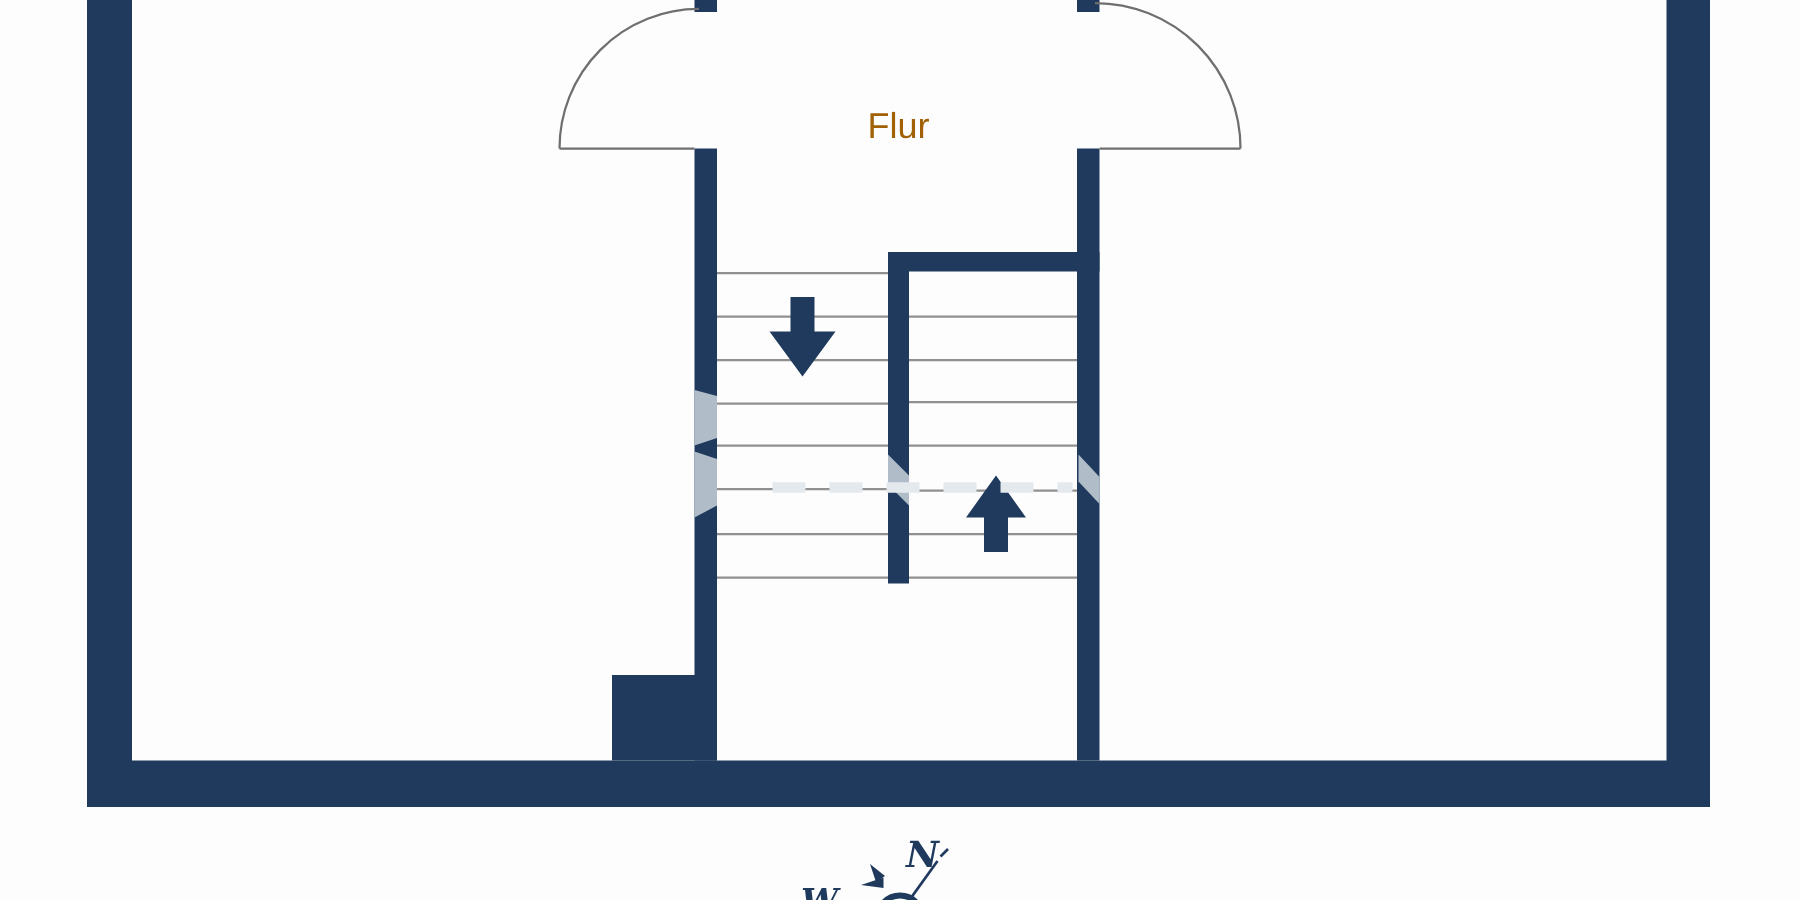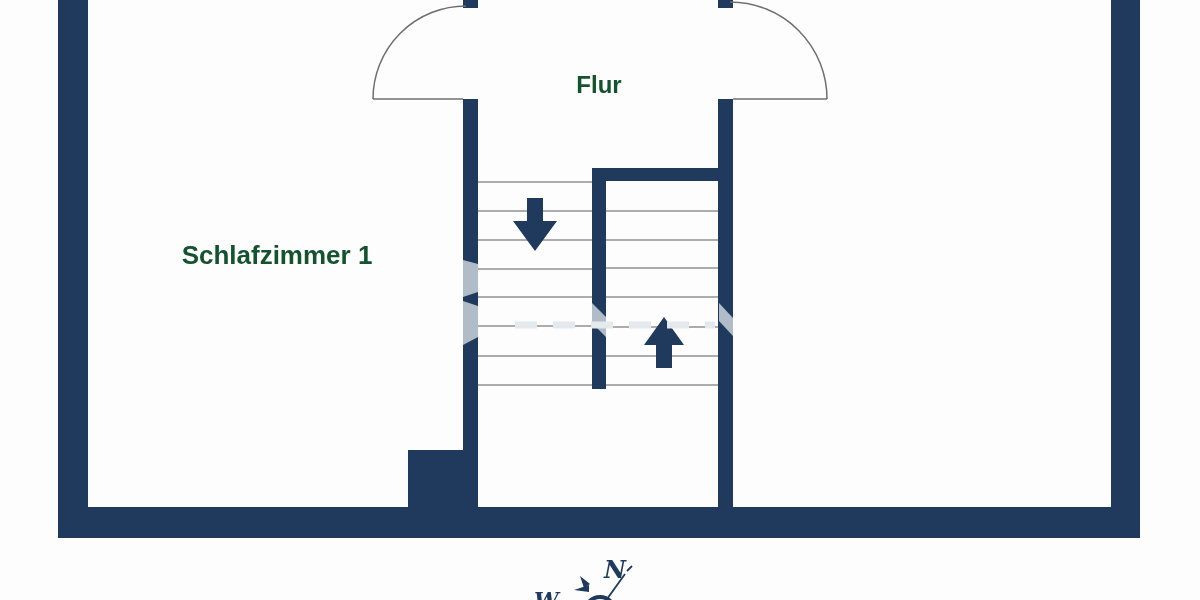--- a/index.html
+++ b/index.html
@@ -7,22 +7,22 @@
     position:relative;
     width:1200px;height:600px;
     background:#fdfdfe;
     overflow:hidden;
     font-family:"Liberation Sans", sans-serif;
   }
   .wall{position:absolute;background:#1f3a5c;}
   .room-label{
     position:absolute;
     transform:translate(-50%,-50%);
-    color:#14532d;
-    font-weight:700;
+    color:#a16207;
+    font-weight:400;
     white-space:nowrap;
   }
   .room-label.big{font-size:26px;}
   .room-label.small{font-size:24px;}
   .overlay-svg{position:absolute;left:0;top:0;}
 </style>
 </head>
 <body>
 
 <div class="plan-canvas">
@@ -87,16 +87,15 @@
       <line x1="627" y1="571" x2="632" y2="566" stroke="#1f3a5c" stroke-width="1.8"></line>
       <polygon points="574,590 589,585 589,592" fill="#1f3a5c"></polygon>
       <polygon points="580,576 590,584 584,588" fill="#1f3a5c"></polygon>
       <circle cx="600" cy="612" r="15" fill="#ffffff" stroke="#1f3a5c" stroke-width="4"></circle>
       <circle cx="600" cy="612" r="8" fill="none" stroke="#1f3a5c" stroke-width="1.5"></circle>
       <text x="604" y="578" font-family="DejaVu Serif, serif" font-style="italic" font-weight="bold" font-size="24" fill="#1f3a5c">N</text>
       <text x="534" y="608" font-family="DejaVu Serif, serif" font-style="italic" font-weight="bold" font-size="22" fill="#1f3a5c">W</text>
     </g>
   </svg>
 
-  <div class="room-label big" style="left:277px;top:255px;">Schlafzimmer 1</div>
   <div class="room-label small" style="left:599px;top:85px;">Flur</div>
 
 </div>
 
 </body></html>

